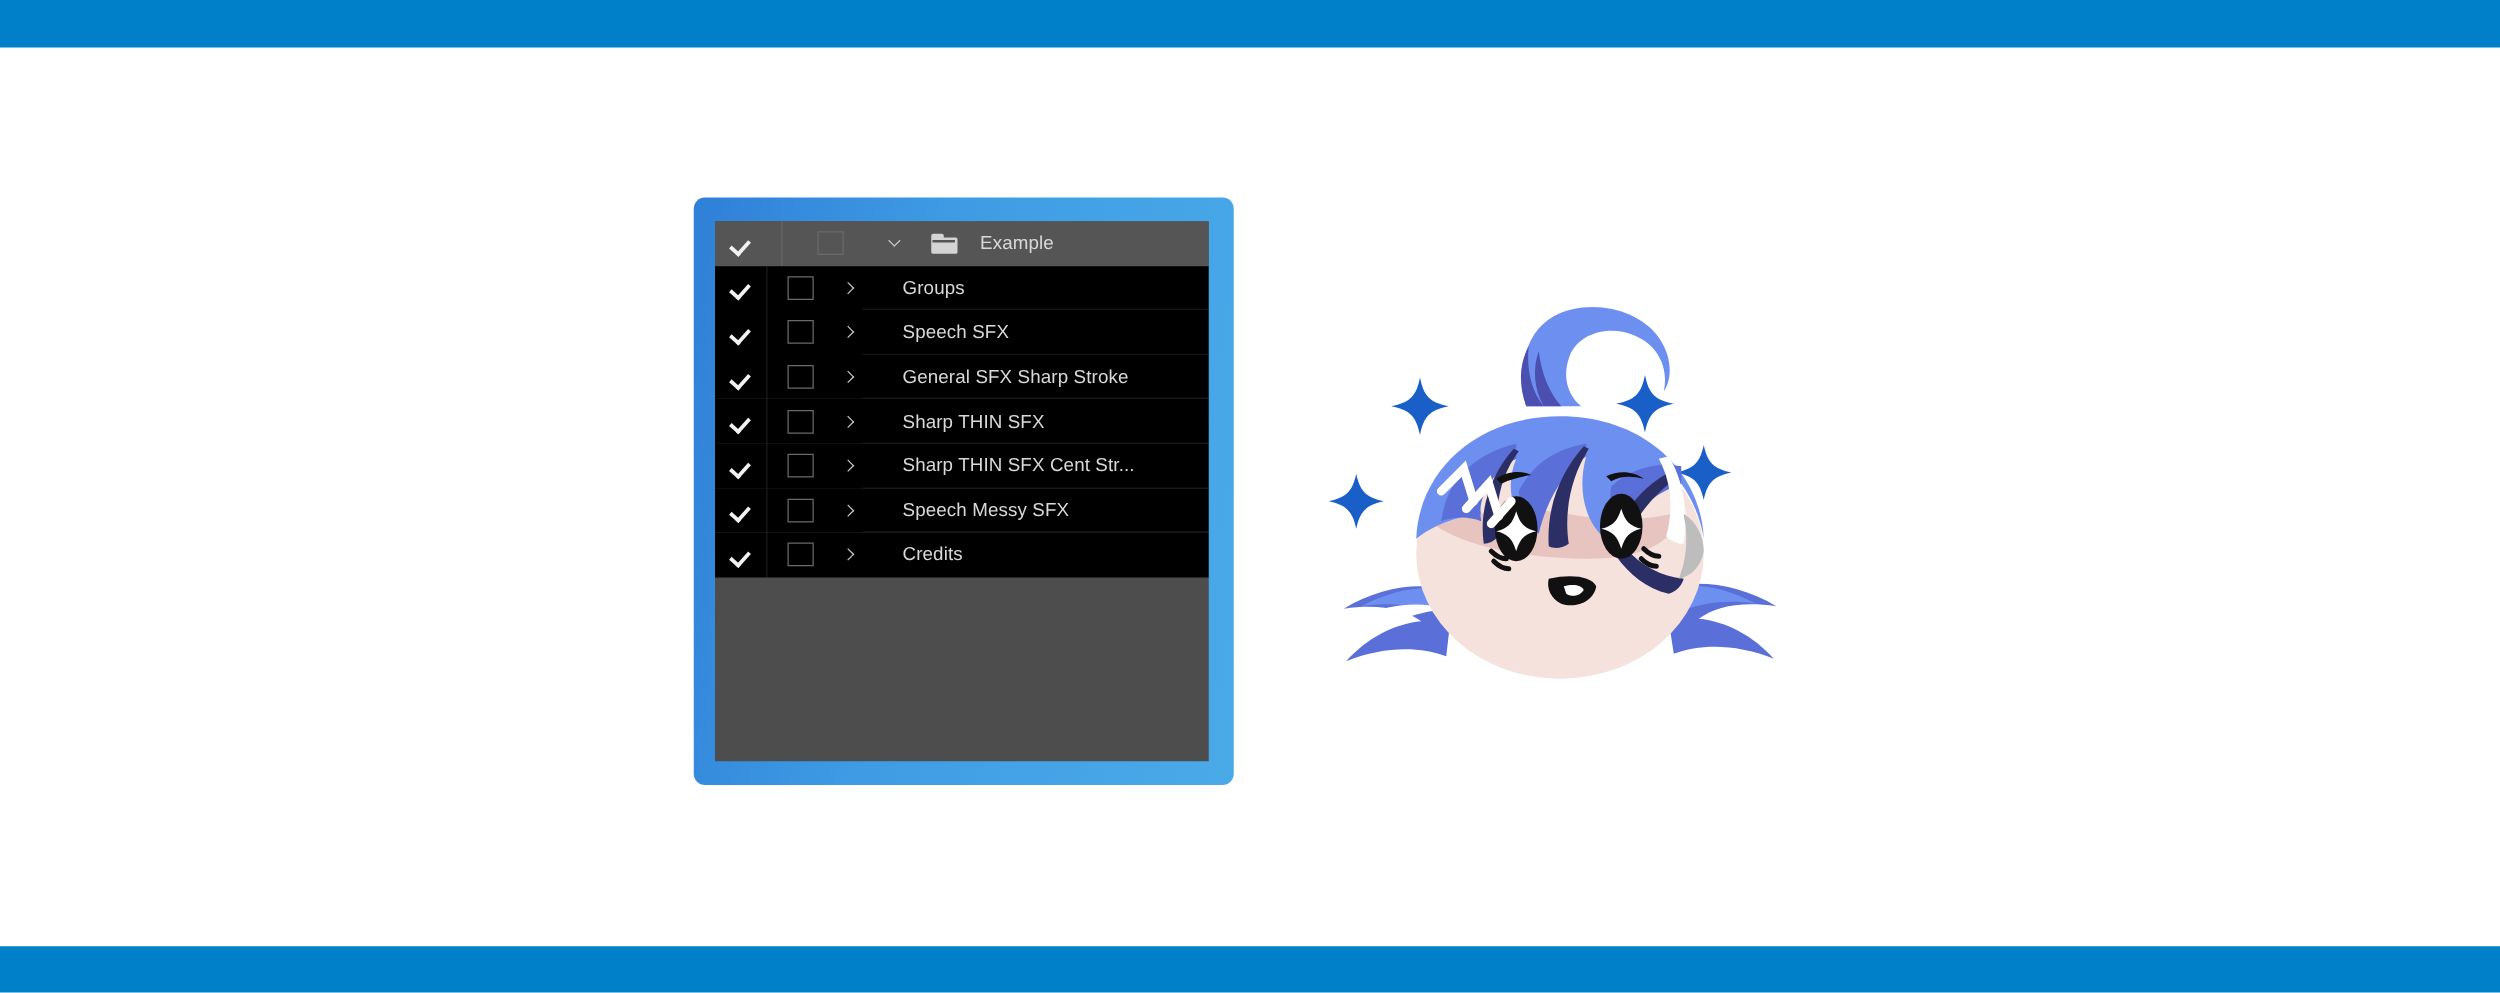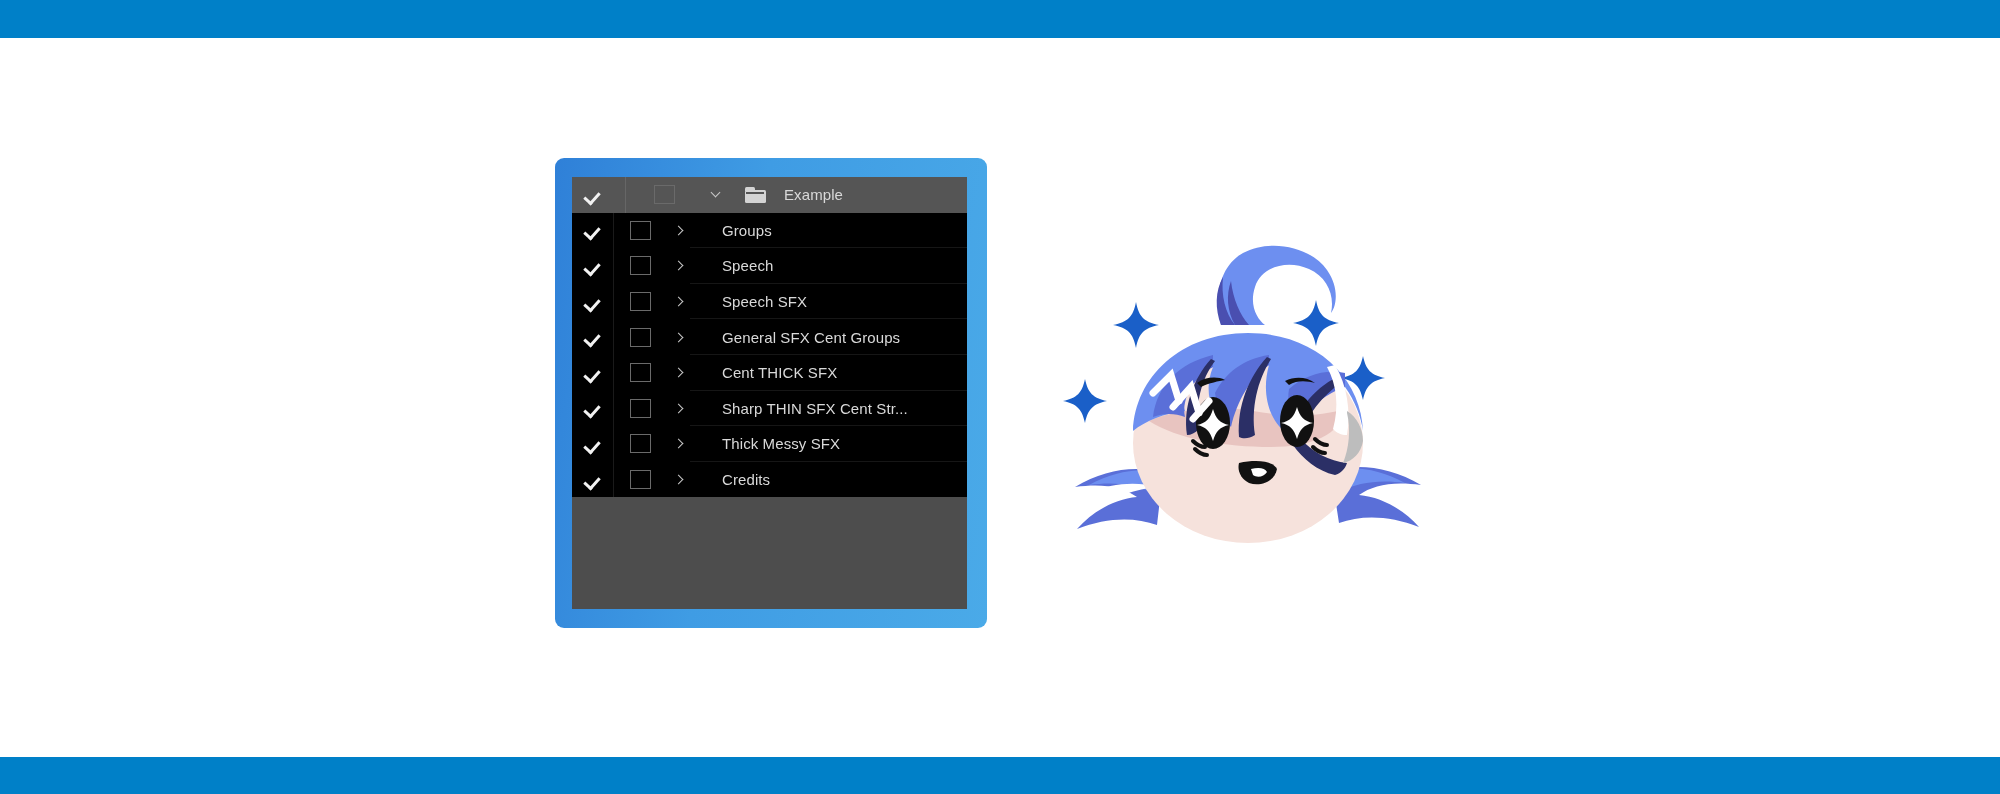--- a/index.html
+++ b/index.html
@@ -207,63 +207,49 @@
           <span class="check"></span>
         </div>
         <div class="col-divider"></div>
         <div class="col-box">
           <span class="sqbox"></span>
         </div>
         <div class="col-arrow">
           <span class="chev-right"></span>
         </div>
         <div class="spacer-folder"></div>
-        <div class="label">Speech</div>
-      </div>
-      <div class="row">
-        <div class="col-check">
-          <span class="check"></span>
-        </div>
-        <div class="col-divider"></div>
-        <div class="col-box">
-          <span class="sqbox"></span>
-        </div>
-        <div class="col-arrow">
-          <span class="chev-right"></span>
-        </div>
-        <div class="spacer-folder"></div>
         <div class="label">Speech SFX</div>
       </div>
       <div class="row">
         <div class="col-check">
           <span class="check"></span>
         </div>
         <div class="col-divider"></div>
         <div class="col-box">
           <span class="sqbox"></span>
         </div>
         <div class="col-arrow">
           <span class="chev-right"></span>
         </div>
         <div class="spacer-folder"></div>
-        <div class="label">General SFX Cent Groups</div>
-      </div>
-      <div class="row">
-        <div class="col-check">
-          <span class="check"></span>
-        </div>
-        <div class="col-divider"></div>
-        <div class="col-box">
-          <span class="sqbox"></span>
-        </div>
-        <div class="col-arrow">
-          <span class="chev-right"></span>
-        </div>
-        <div class="spacer-folder"></div>
-        <div class="label">Cent THICK SFX</div>
+        <div class="label">General SFX Sharp Stroke</div>
+      </div>
+      <div class="row">
+        <div class="col-check">
+          <span class="check"></span>
+        </div>
+        <div class="col-divider"></div>
+        <div class="col-box">
+          <span class="sqbox"></span>
+        </div>
+        <div class="col-arrow">
+          <span class="chev-right"></span>
+        </div>
+        <div class="spacer-folder"></div>
+        <div class="label">Sharp THIN SFX</div>
       </div>
       <div class="row">
         <div class="col-check">
           <span class="check"></span>
         </div>
         <div class="col-divider"></div>
         <div class="col-box">
           <span class="sqbox"></span>
         </div>
         <div class="col-arrow">
@@ -277,21 +263,21 @@
           <span class="check"></span>
         </div>
         <div class="col-divider"></div>
         <div class="col-box">
           <span class="sqbox"></span>
         </div>
         <div class="col-arrow">
           <span class="chev-right"></span>
         </div>
         <div class="spacer-folder"></div>
-        <div class="label">Thick Messy SFX</div>
+        <div class="label">Speech Messy SFX</div>
       </div>
       <div class="row">
         <div class="col-check">
           <span class="check"></span>
         </div>
         <div class="col-divider"></div>
         <div class="col-box">
           <span class="sqbox"></span>
         </div>
         <div class="col-arrow">

